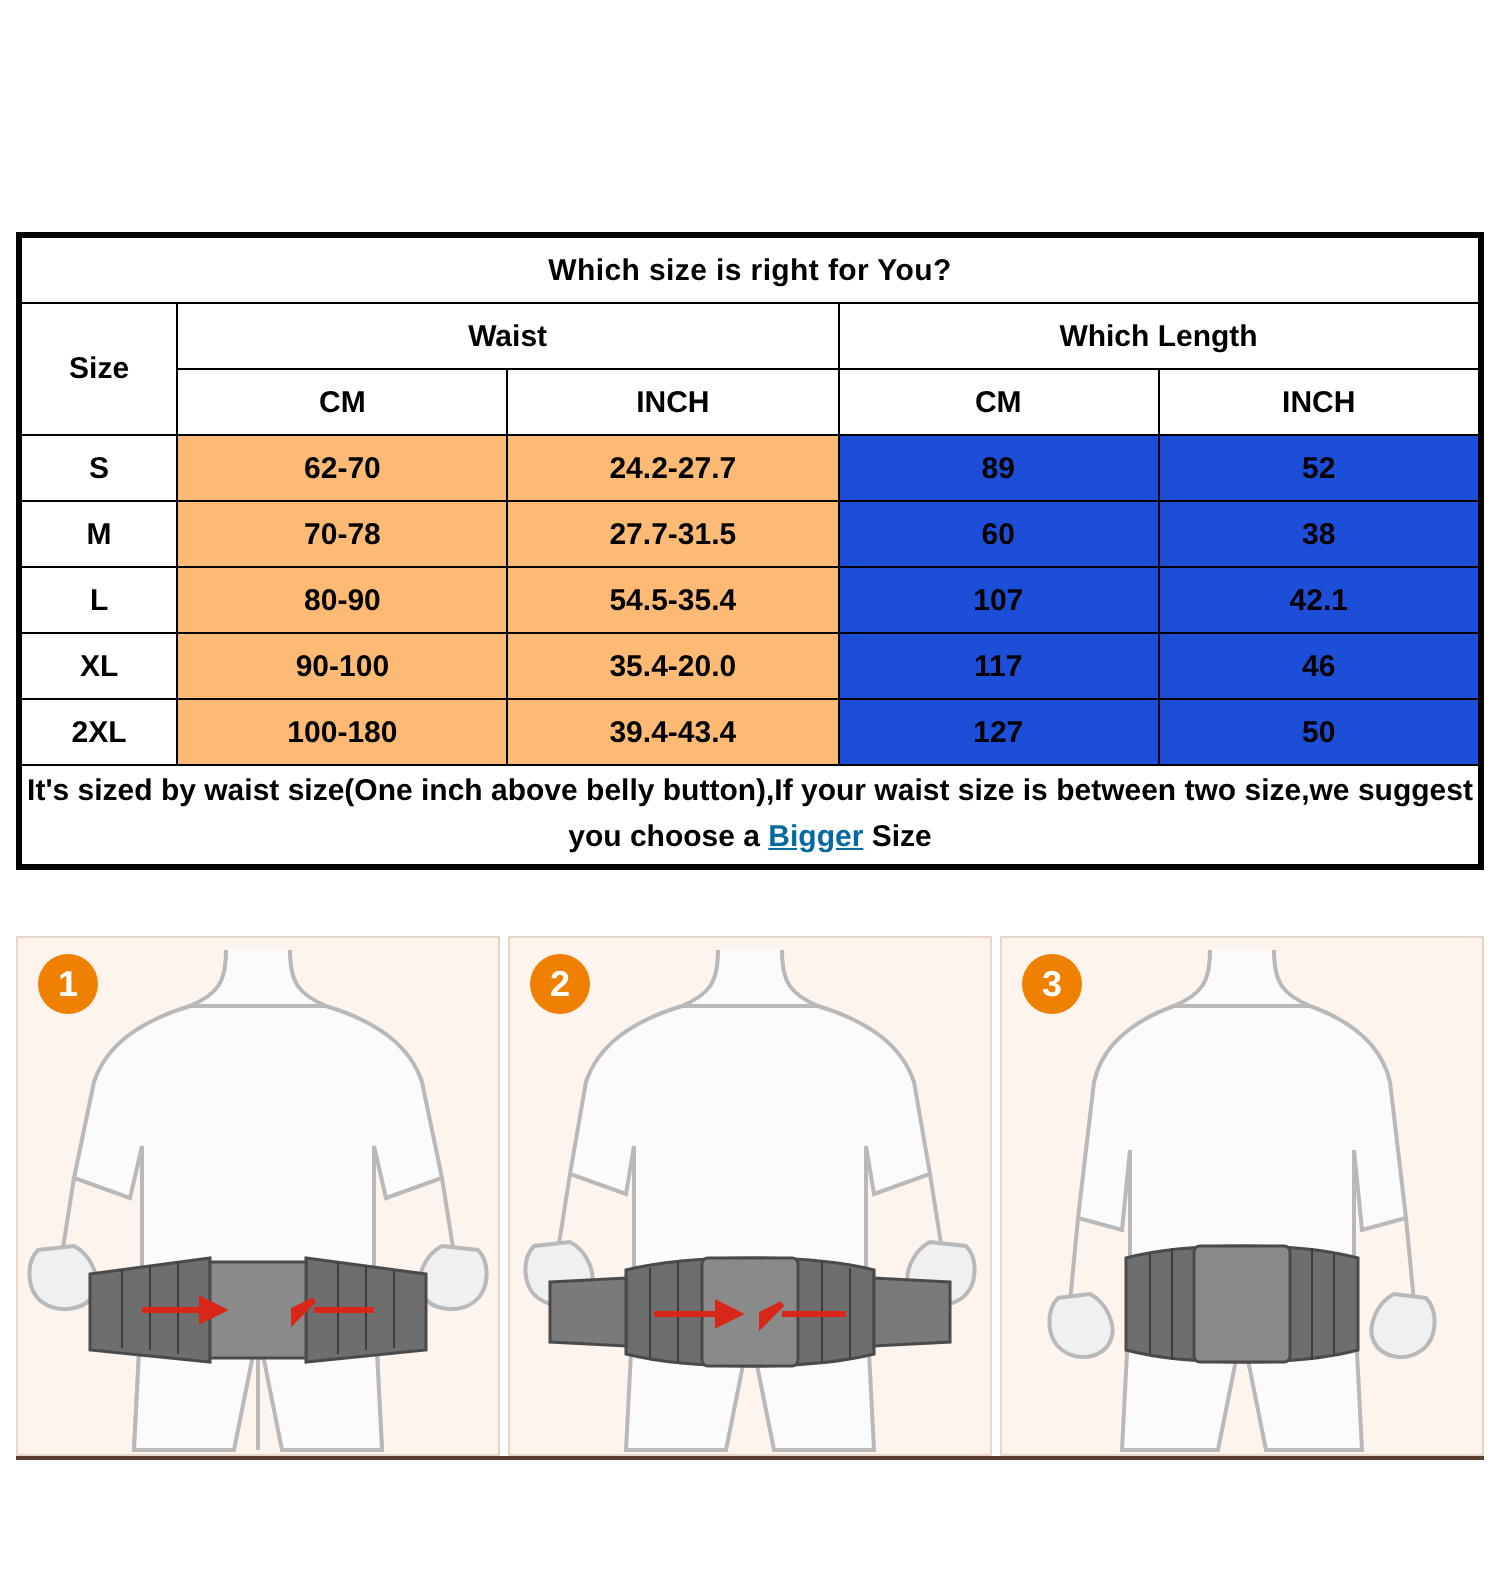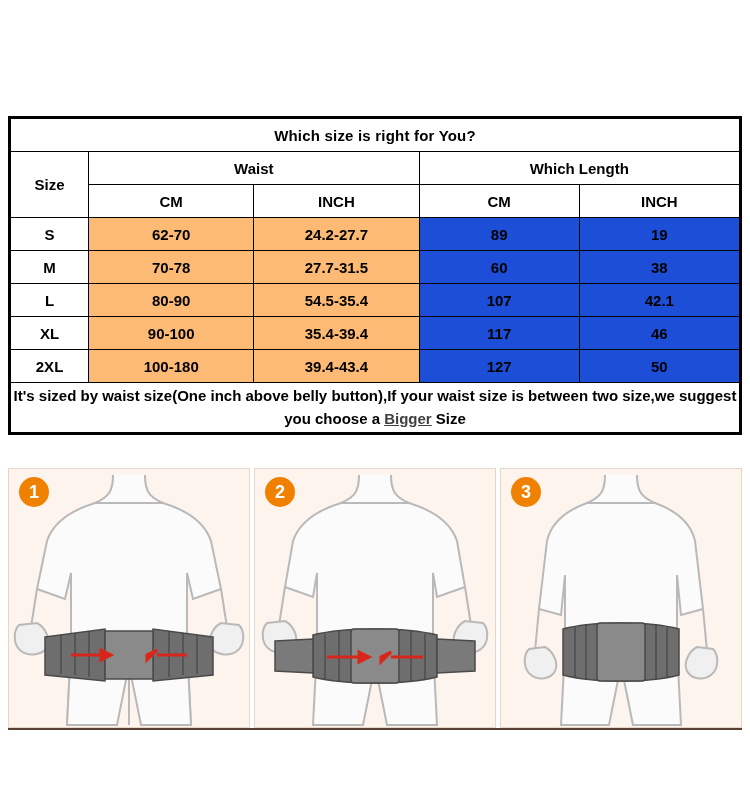--- a/index.html
+++ b/index.html
@@ -81,21 +81,21 @@
     border-right: none;
     border-bottom: none;
     font-size: 15.5px;
     font-weight: bold;
     line-height: 1.5;
     height: 58px;
     padding: 6px 10px;
   }
   .note em {
     font-style: normal;
-    color: #404040;
+    color: #0369a1;
     text-decoration: underline;
   }
   
   .panels {
     position: absolute;
     left: 8px;
     top: 468px;
     width: 734px;
     height: 260px;
     display: flex;
@@ -166,40 +166,40 @@
           <td class="unit">INCH</td>
           <td class="unit">CM</td>
           <td class="unit">INCH</td>
         </tr>
 
         <tr>
           <td class="sizelabel">S</td>
           <td class="waist">62-70</td>
           <td class="waist">24.2-27.7</td>
           <td class="length">89</td>
-          <td class="length">19</td>
+          <td class="length">52</td>
         </tr>
         <tr>
           <td class="sizelabel">M</td>
           <td class="waist">70-78</td>
           <td class="waist">27.7-31.5</td>
           <td class="length">60</td>
           <td class="length">38</td>
         </tr>
         <tr>
           <td class="sizelabel">L</td>
           <td class="waist">80-90</td>
           <td class="waist">54.5-35.4</td>
           <td class="length">107</td>
           <td class="length">42.1</td>
         </tr>
         <tr>
           <td class="sizelabel">XL</td>
           <td class="waist">90-100</td>
-          <td class="waist">35.4-39.4</td>
+          <td class="waist">35.4-20.0</td>
           <td class="length">117</td>
           <td class="length">46</td>
         </tr>
         <tr>
           <td class="sizelabel">2XL</td>
           <td class="waist">100-180</td>
           <td class="waist">39.4-43.4</td>
           <td class="length">127</td>
           <td class="length">50</td>
         </tr>

